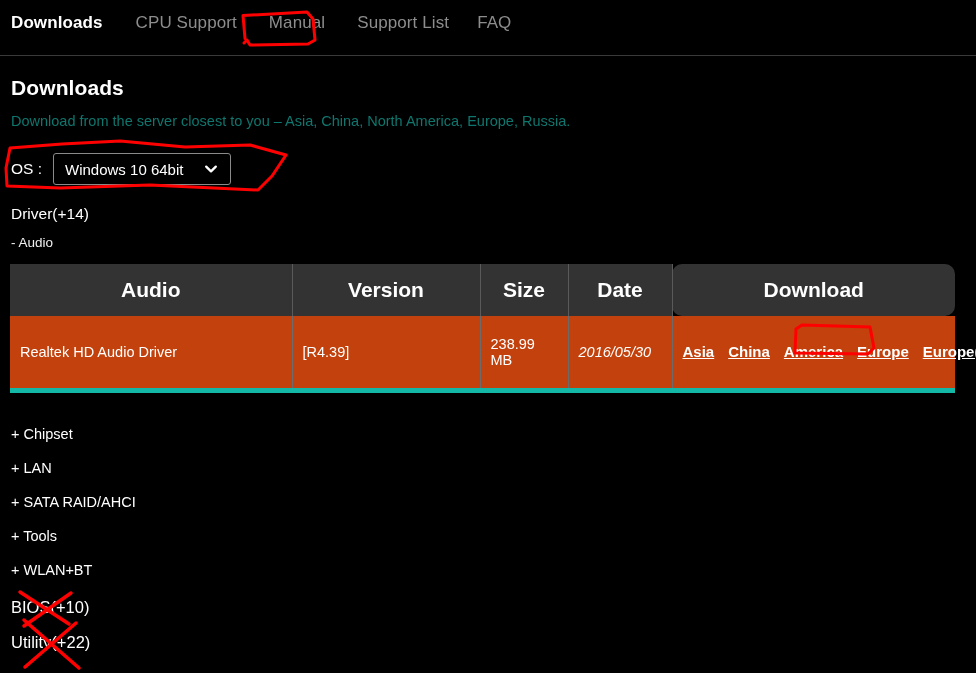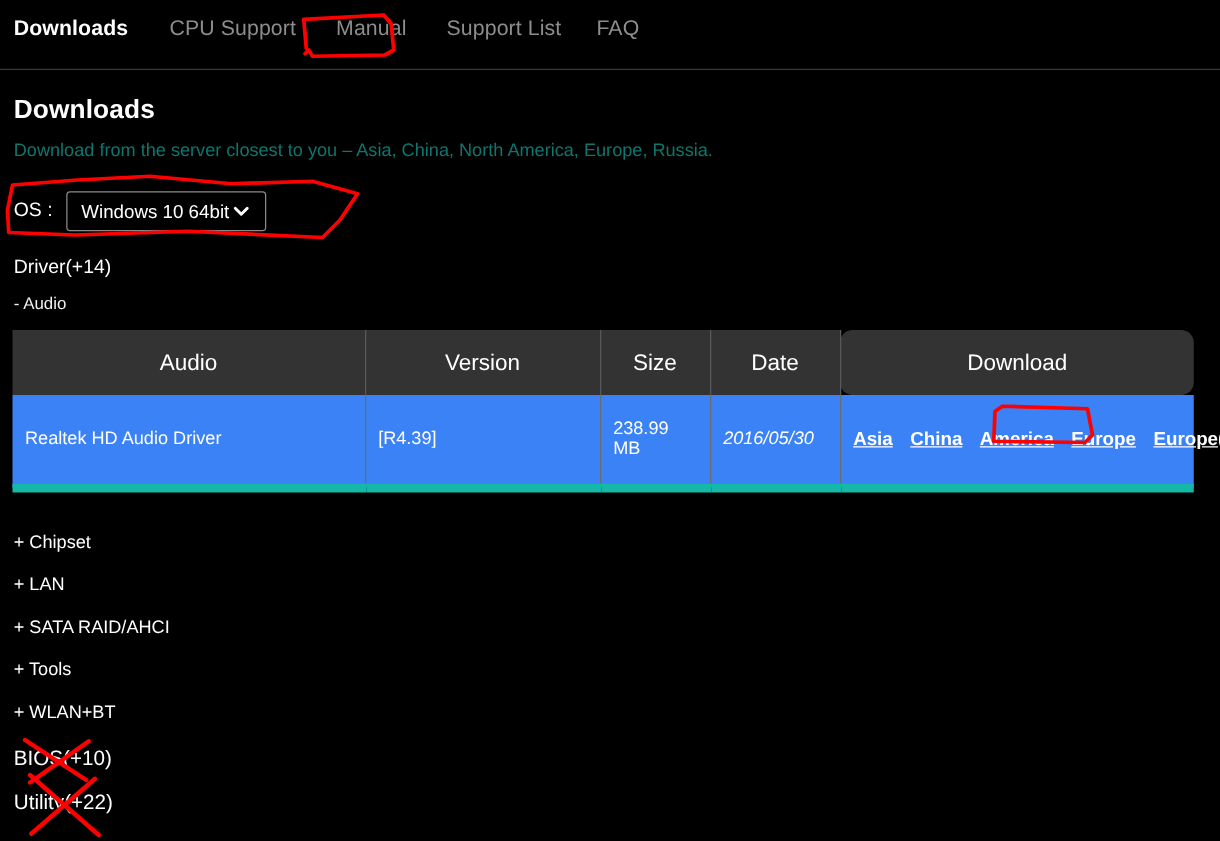--- a/index.html
+++ b/index.html
@@ -79,21 +79,21 @@
     text-align: center;
   }
   #os-label {
     font-size: 15.5px;
     color: #ffffff;
     margin-right: 11px;
     white-space: nowrap;
   }
   #os-select {
     position: relative;
-    width: 160px;
+    width: 178px;
     height: 32px;
     background: #000000;
     border: 1px solid #8a8a8a;
     border-radius: 3px;
     box-sizing: border-box;
     display: flex;
     align-items: center;
   }
   #os-select-value {
     font-size: 15px;
@@ -131,35 +131,35 @@
     position: absolute;
     left: 10px;
     top: 264px;
     width: 945px;
     border-collapse: collapse;
     table-layout: fixed;
   }
   #dl-table thead th {
     background: #333333;
     color: #ffffff;
-    font-size: 18px;
-    font-weight: normal;
+    font-size: 21px;
+    font-weight: bold;
     height: 52px;
     text-align: center;
     border-right: 1px solid #5a5a5a;
     padding: 0;
   }
   #dl-table thead th:last-child { border-right: none; border-radius: 10px; }
   #dl-table tbody td {
-    background: #3b82f6;
+    background: #c2410c;
     color: #ffffff;
     font-size: 14.5px;
     height: 74px;
     border-right: 1px solid #6b6b6b;
-    border-bottom: 7px solid #14b8a6;
+    border-bottom: 5px solid #14b8a6;
     padding: 0 10px;
     box-sizing: border-box;
     vertical-align: middle;
   }
   #dl-table tbody td:last-child { border-right: none; }
   td.c-name { text-align: left; padding-left: 10px; }
   td.c-version { text-align: left; padding-left: 11px; }
   td.c-size { text-align: left; padding-left: 11px; vertical-align: middle; }
   td.c-date { text-align: left; padding-left: 13px; font-style: italic; }
   td.c-dl { text-align: left; padding-left: 14px; vertical-align: middle; }

